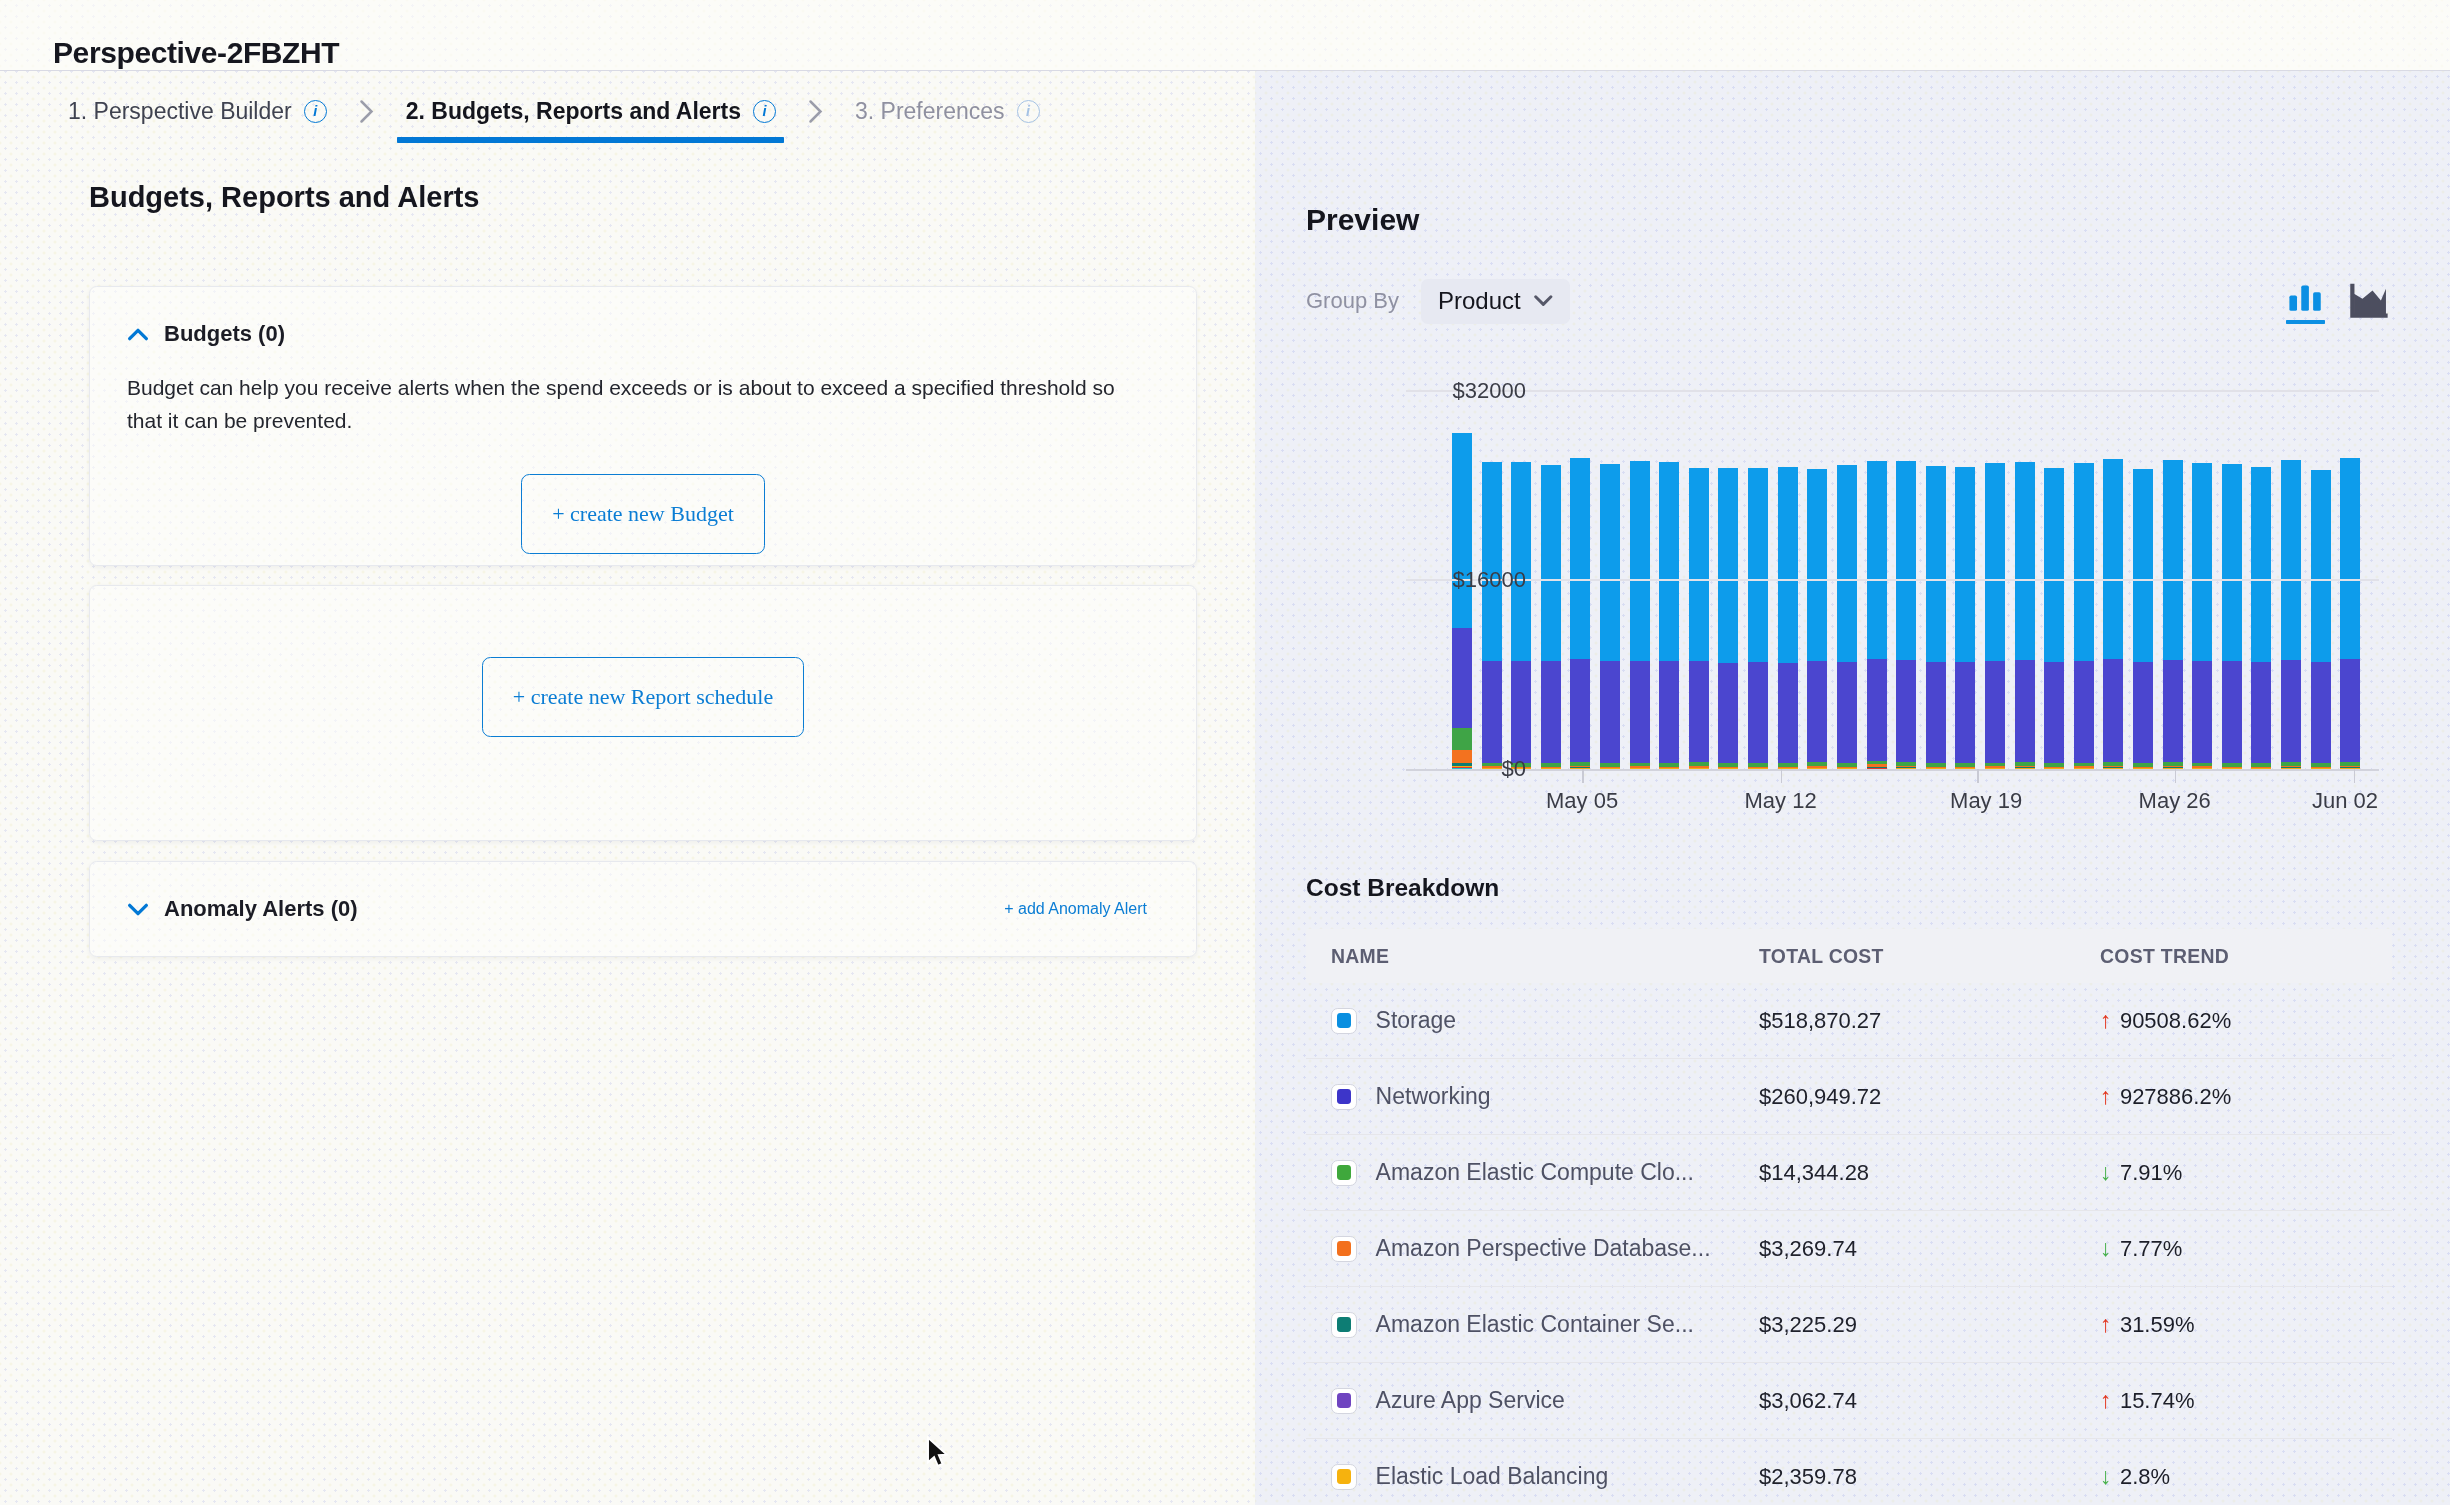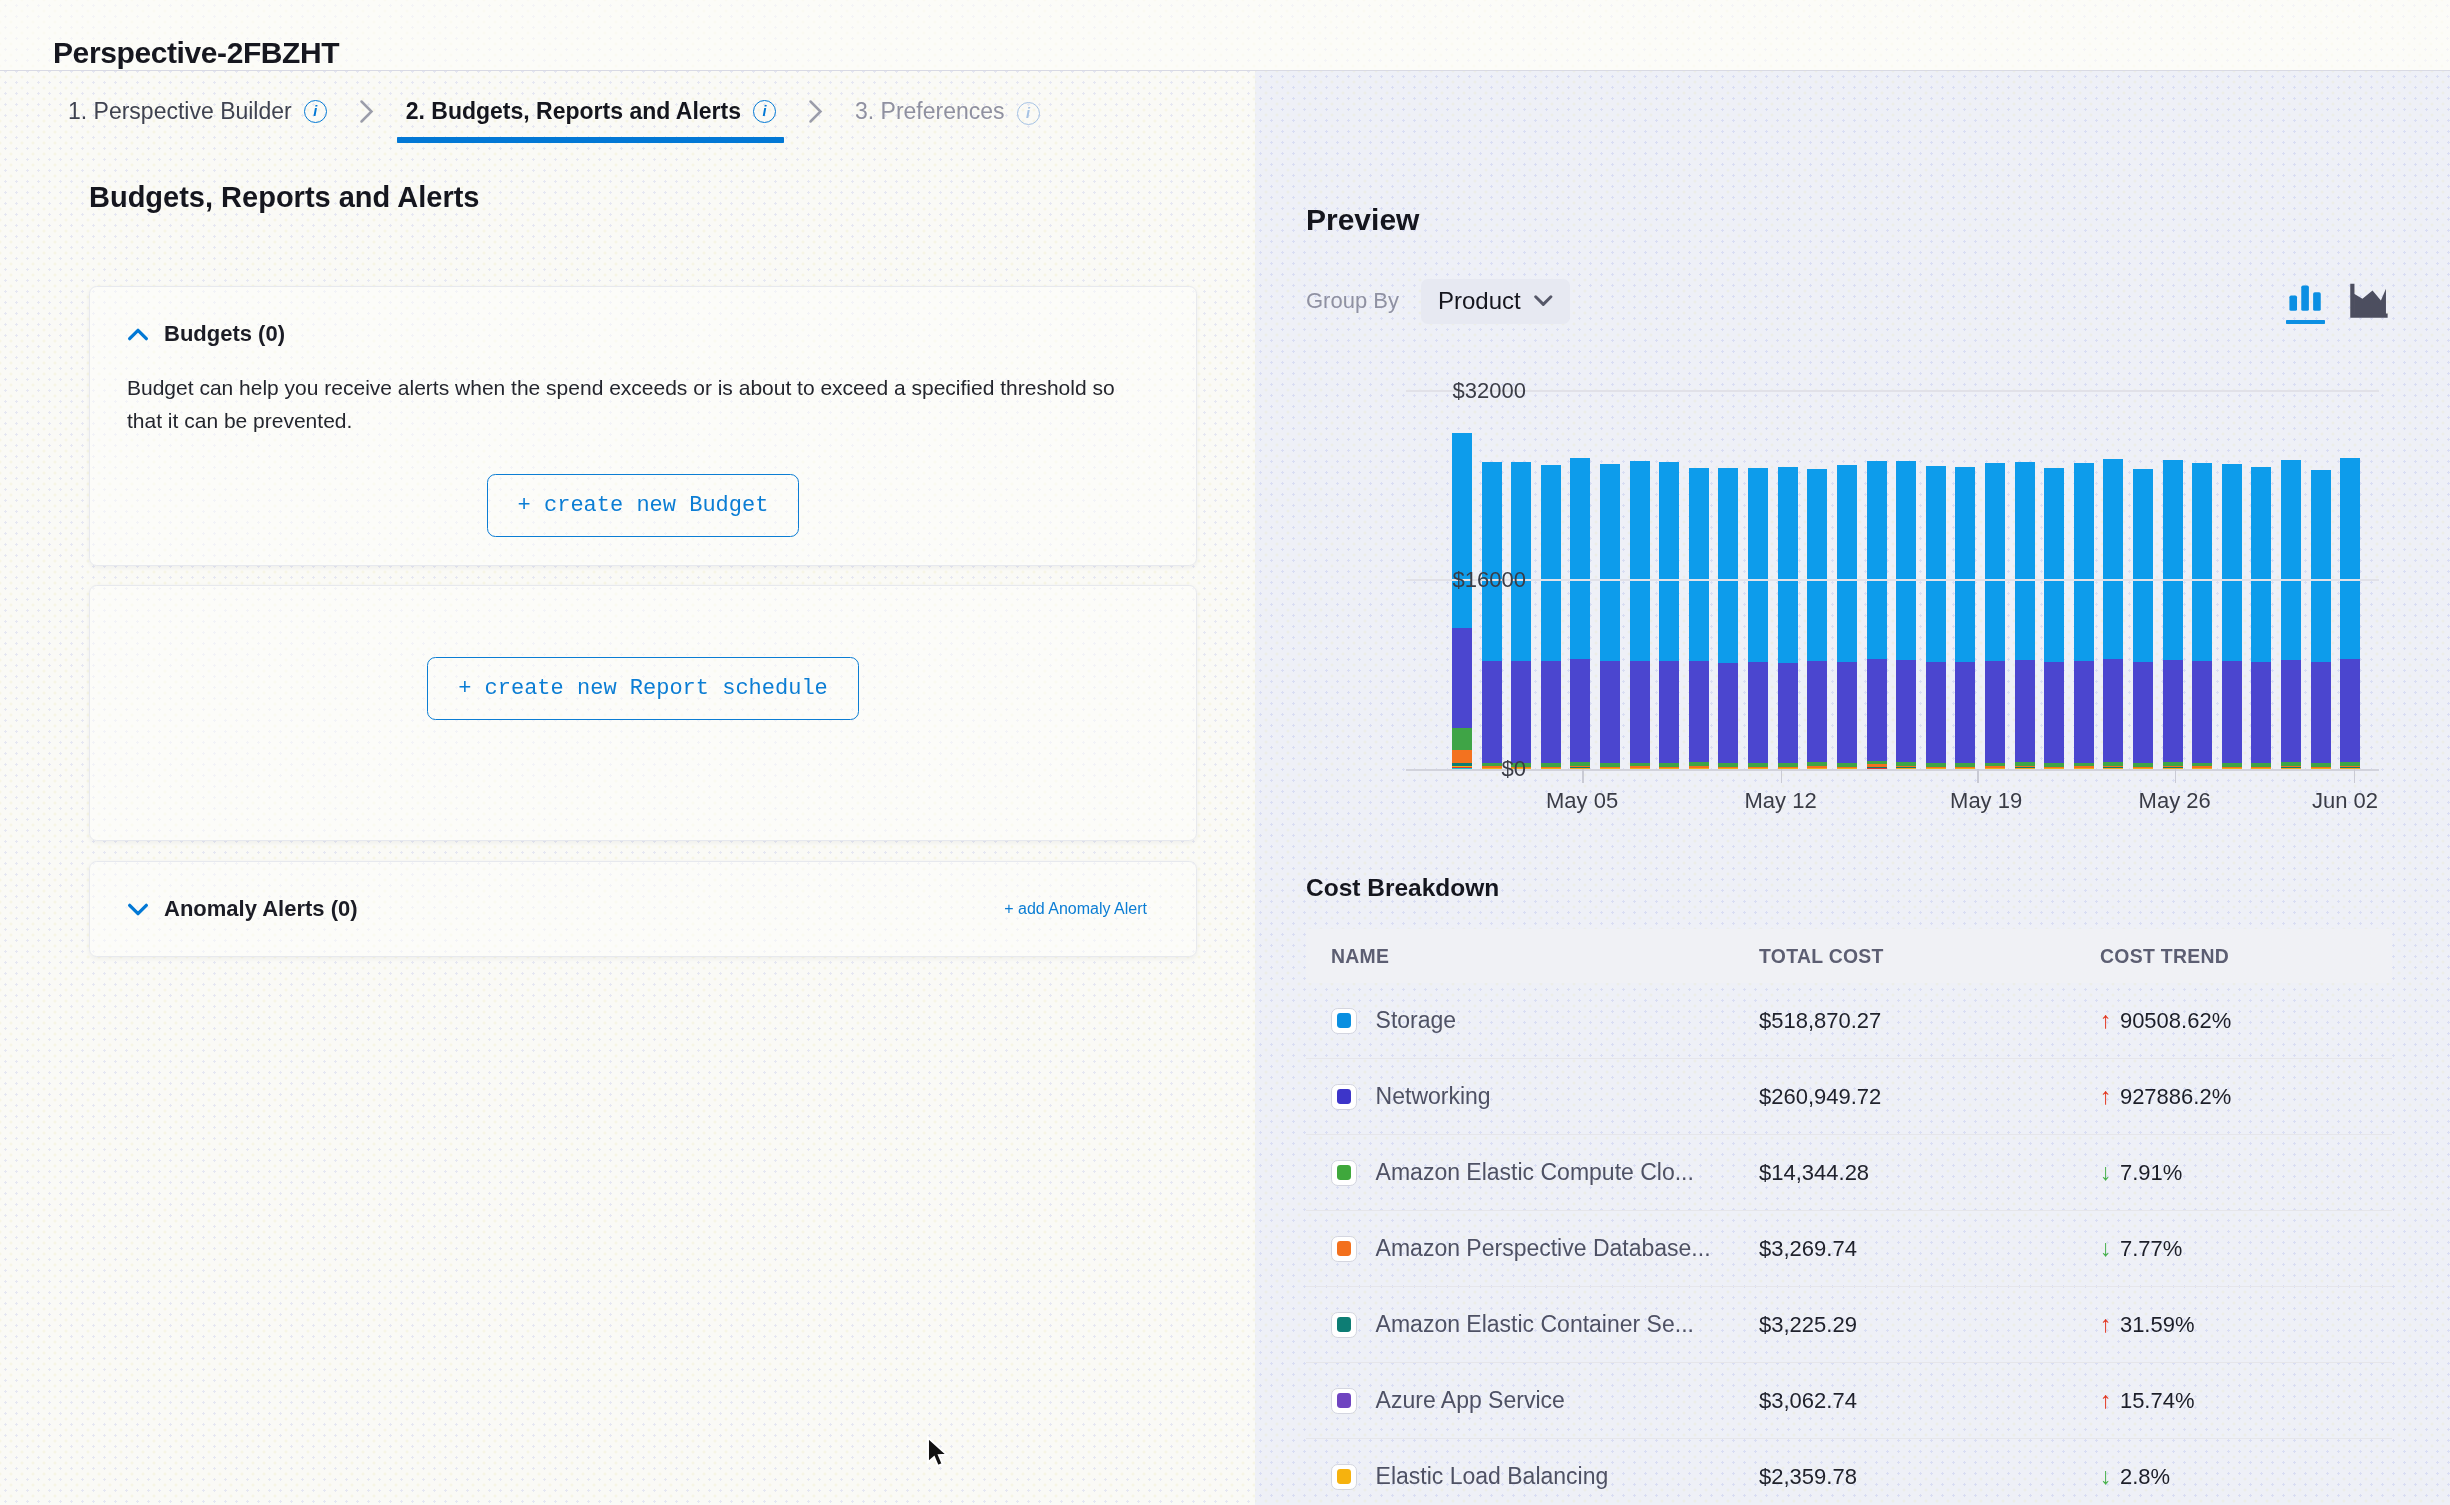--- a/index.html
+++ b/index.html
@@ -30,21 +30,21 @@
     position:absolute; top:73px; left:0; width:1255px; height:76px;
     display:flex; align-items:center; padding-left:68px; gap:32px;
   }
   .tab { display:flex; align-items:center; gap:12px; font-size:23px; position:relative; cursor:pointer; white-space:nowrap; }
   .tab.done   { color:#3f4250; }
   .tab.active { color:#14151d; font-weight:bold; }
   .tab.active::after {
     content:""; position:absolute; left:-8.4px; right:-8.4px; bottom:-18.6px; height:6px;
     background:#0278d5; border-radius:0.8px;
   }
-  .tab.upcoming { color:#8f90a0;align-items:flex-end; }
+  .tab.upcoming { color:#8f90a0; }
   .info-icon {
     width:23px; height:23px; border-radius:50%;
     border:1.7px solid #0278d5; color:#0278d5;
     font-size:14.4px; font-weight:bold; font-style:italic;
     display:inline-flex; align-items:center; justify-content:center; line-height:1;
   }
   .tab.upcoming .info-icon { border-color:#a5c2e4; color:#a5c2e4; }
   .tab-sep { color:#9b9daa; display:flex; align-items:center; }
 
   
@@ -59,24 +59,24 @@
   .card.budgets { top:286px; height:280px; padding:34px 37px; }
   .card.reports { top:585px; height:256px; padding:34px 37px; }
   .card.anomaly { top:861px; height:96px; display:flex; align-items:center; justify-content:space-between; padding:0 49px 0 37px; }
 
   .sec-head { display:flex; align-items:center; gap:15px; }
   .sec-title { font-size:22px; font-weight:bold; color:#1b1c25; }
   .chev { display:flex; align-items:center; }
   .sec-desc { margin-top:24px; font-size:21px; line-height:33px; color:#24262e; max-width:1026px; }
   .btn-row { text-align:center; margin-top:37px; }
   .outline-btn {
-    display:inline-block; padding:18px 30px;
+    display:inline-block; padding:26px 30px;
     border:1.7px solid #0b7dd4; border-radius:8.4px;
     color:#0b7dd4; font-size:22px; background:transparent; cursor:pointer;
-    font-family:Liberation Mono, monospace;
+    font-family:Liberation Serif, serif;
   }
   .link-btn { color:#0b7dd4; font-size:16px; cursor:pointer; background:none; border:none; font-family:"Liberation Sans", sans-serif; }
 
   
   .preview-panel {
     position:absolute; left:1255px; top:71px; width:1195px; height:1435px;
     background-color:#eef0f7;
     background-image:
       radial-gradient(rgba(110,125,225,0.17) 1.2px, transparent 1.2px),
       radial-gradient(rgba(215,205,90,0.13) 1.2px, transparent 1.2px);

